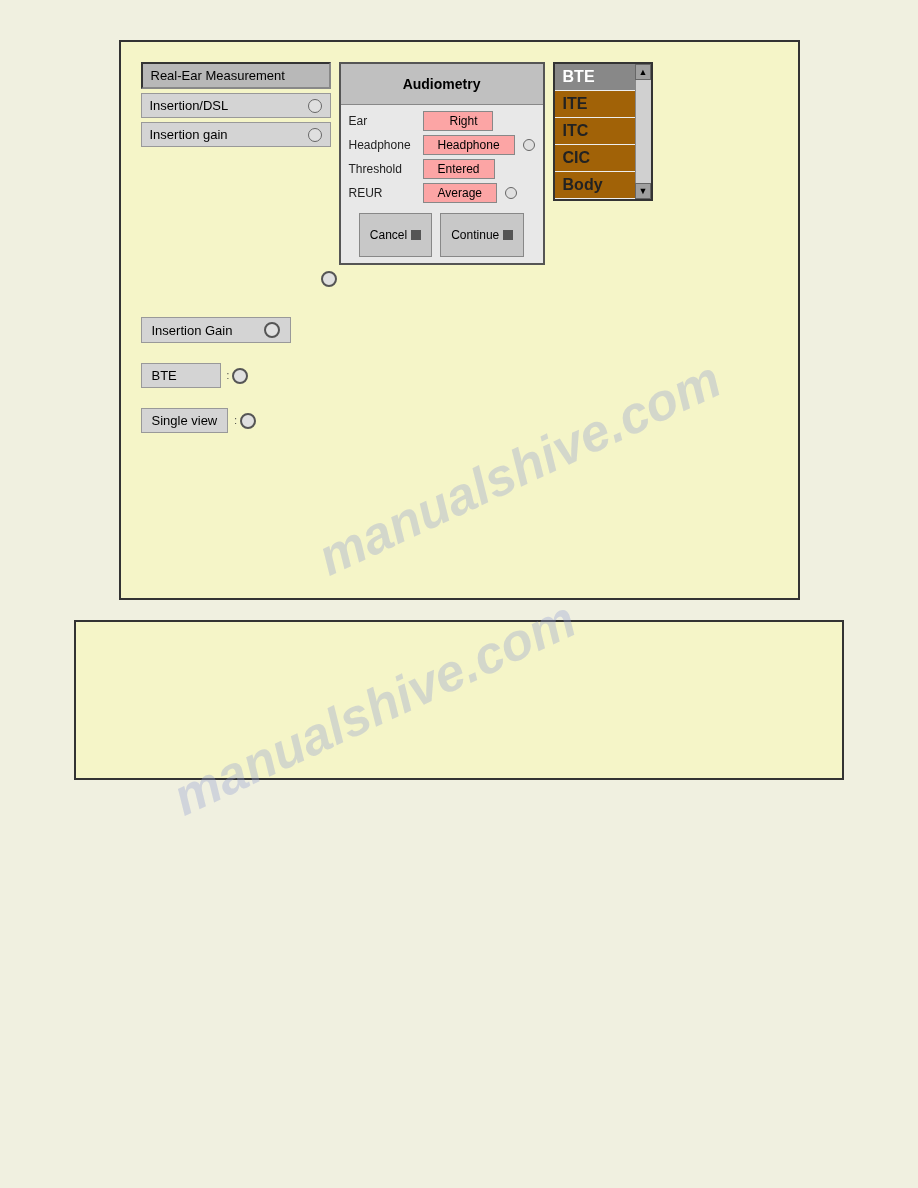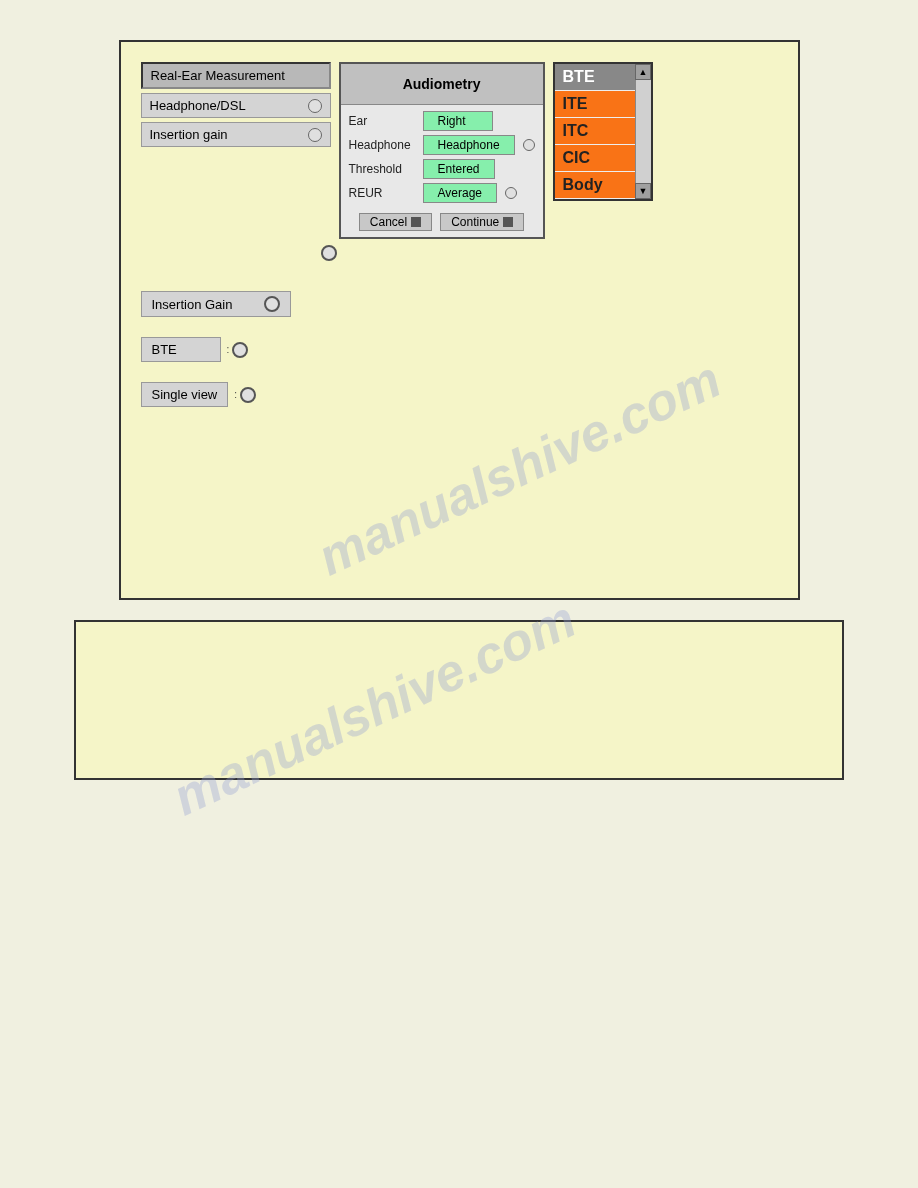--- a/index.html
+++ b/index.html
@@ -132,26 +132,26 @@
       gap: 4px;
     }
 
     .dialog-label {
       font-size: 12px;
       min-width: 70px;
       color: #222;
     }
 
     .dialog-value {
-      background: #86efac;
+      background: #fca5a5;
       border: 1px solid #888;
       padding: 2px 14px;
       font-size: 12px;
       min-width: 70px;
-      text-align: left;
+      text-align: right;
     }
 
     .dialog-value-with-btn {
       display: flex;
       align-items: center;
       gap: 8px;
     }
 
     .small-radio {
       width: 12px;
@@ -167,21 +167,21 @@
       justify-content: center;
       gap: 8px;
       margin-top: 6px;
       padding-top: 4px;
     }
 
     .dialog-btn {
       display: flex;
       align-items: center;
       gap: 4px;
-      padding: 1px 10px;
+      padding: 14px 10px;
       background: #c8c8c8;
       border: 1px solid #888;
       font-size: 12px;
       cursor: pointer;
     }
 
     .btn-square {
       width: 10px;
       height: 10px;
       background: #555;
@@ -208,21 +208,21 @@
       cursor: pointer;
       border-bottom: 1px solid #eee;
     }
 
     .bte-item.selected {
       background: #888;
       color: #fff;
     }
 
     .bte-item:not(.selected) {
-      background: #f97316;
+      background: #a16207;
       color: #222;
     }
 
     .bte-scrollbar {
       width: 16px;
       background: #c0c0c0;
       display: flex;
       flex-direction: column;
       align-items: center;
       border-left: 1px solid #888;
@@ -314,21 +314,21 @@
 
   <div class="main-panel">
 
     <div class="top-section">
 
       <div class="sidebar-menu">
         <button class="menu-btn active">
           <span>Real-Ear Measurement</span>
         </button>
         <button class="menu-btn">
-          <span>Headphone/DSL</span>
+          <span>Insertion/DSL</span>
           <span class="radio-dot"></span>
         </button>
         <button class="menu-btn">
           <span>Insertion gain</span>
           <span class="radio-dot"></span>
         </button>
       </div>
 
       <div class="audiometry-dialog">
         <div class="dialog-title">Audiometry</div>

